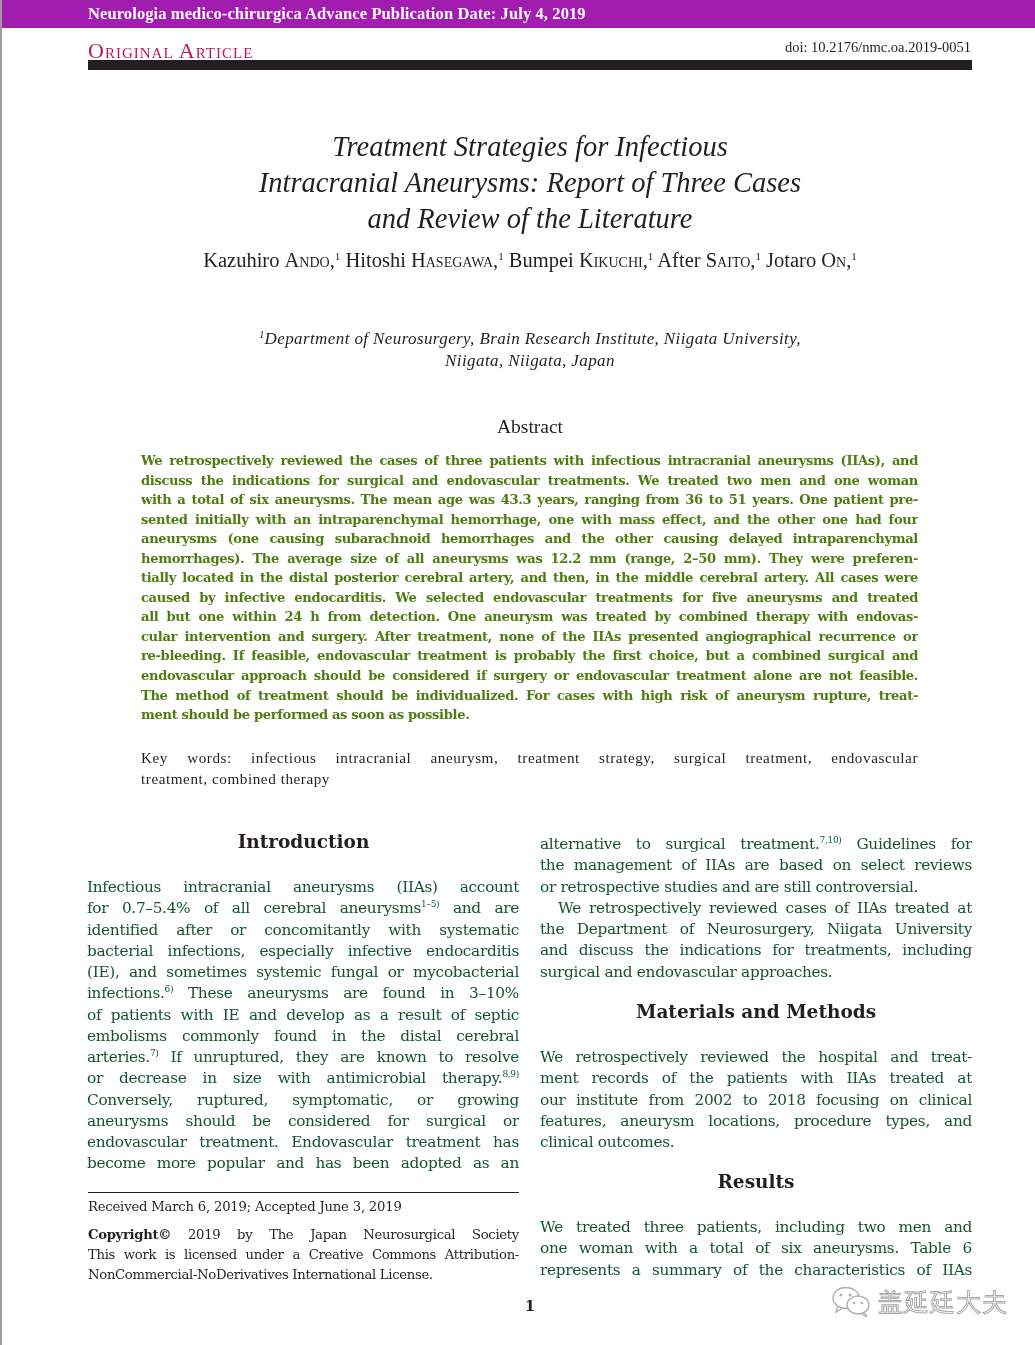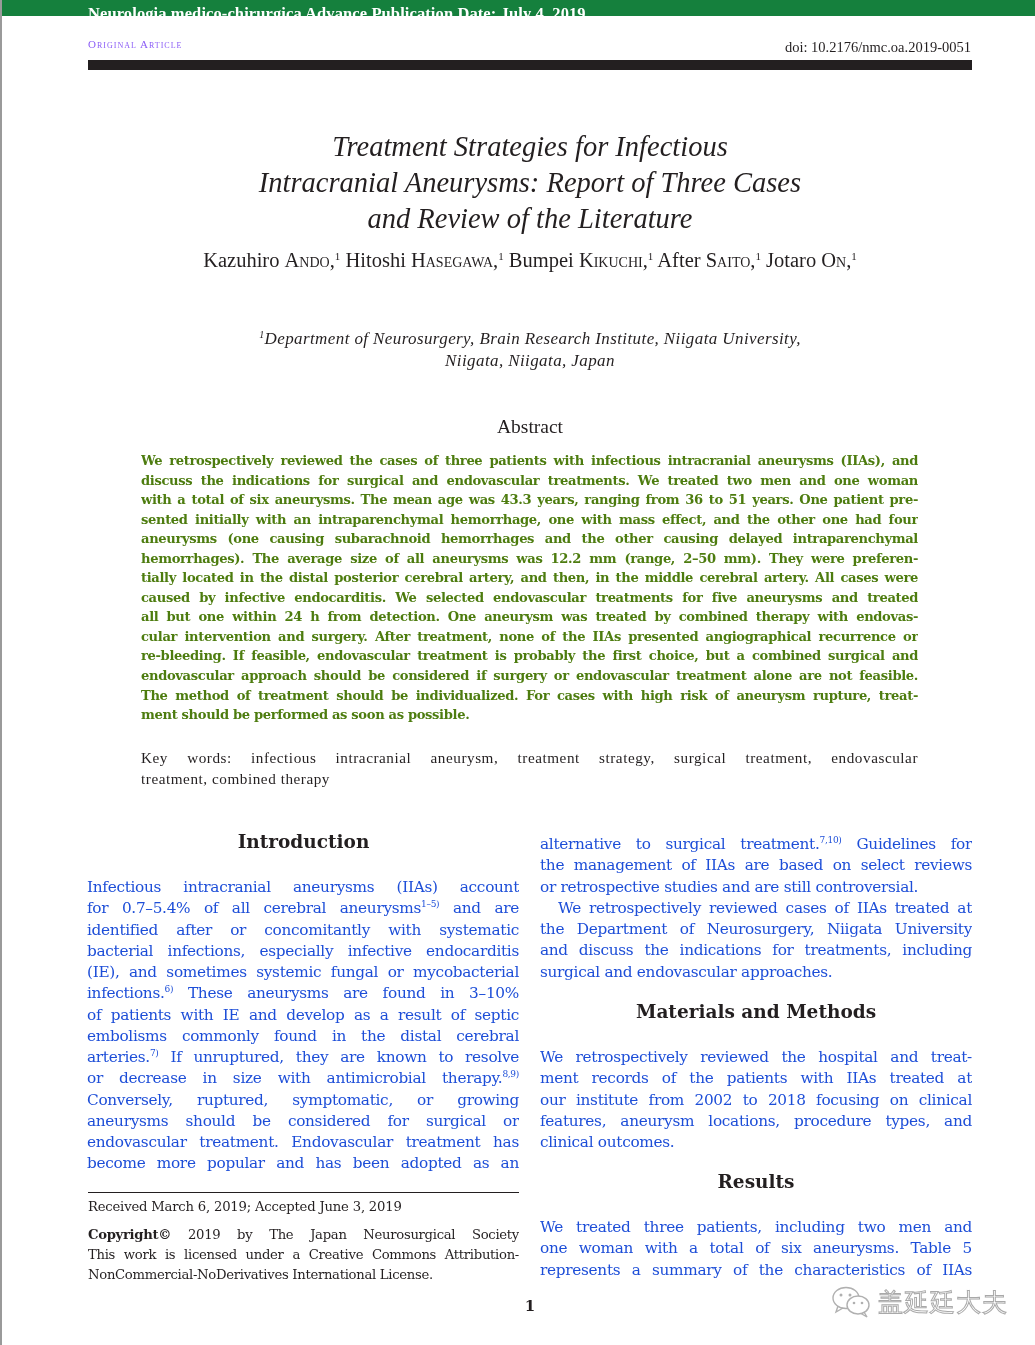--- a/index.html
+++ b/index.html
@@ -3,32 +3,32 @@
 <meta charset="utf-8">
 <style>
   html, body { margin: 0; padding: 0; }
   body {
     width: 1035px; height: 1345px; position: relative; overflow: hidden;
     background: #ffffff; color: #231f20;
     font-family: "DejaVu Serif", "Liberation Serif", serif;
   }
   .left-edge { position: absolute; left: 0; top: 0; width: 2px; height: 1345px; background: #9a9a9a; }
   .topband {
-    position: absolute; left: 2px; top: 0; width: 1033px; height: 16px;
-    background: #15803d;
+    position: absolute; left: 2px; top: 0; width: 1033px; height: 28px;
+    background: #a21caf;
   }
   .topband span {
     position: absolute; left: 86px; top: 4px; color: #ffffff;
     font-family: "Liberation Serif", serif; font-weight: bold; font-size: 16.5px;
     letter-spacing: 0.1px;
   }
   .article-type {
     position: absolute; left: 88px; top: 38px;
-    font-family: "Liberation Serif", serif; font-size: 11px; font-variant: small-caps;
-    letter-spacing: 1px; color: #8b5cf6;
+    font-family: "Liberation Serif", serif; font-size: 22px; font-variant: small-caps;
+    letter-spacing: 1px; color: #be185d;
   }
   .doi {
     position: absolute; right: 64px; top: 39px;
     font-family: "Liberation Serif", serif; font-size: 14.5px; color: #231f20;
   }
   .thickrule { position: absolute; left: 88px; top: 60px; width: 884px; height: 10px; background: #231f20; }
 
   .title {
     position: absolute; left: 100px; top: 129px; width: 860px; text-align: center;
     font-family: "Liberation Serif", serif; font-style: italic; font-size: 28.5px;
@@ -67,21 +67,21 @@
   }
   .keywords .jline { height: 21px; white-space: normal; overflow: hidden; }
 
   .sec-head {
     position: absolute; text-align: center;
     font-family: "DejaVu Serif", serif; font-weight: bold; font-size: 18.5px; color: #231f20;
   }
   .col {
     position: absolute; width: 432px;
     font-family: "DejaVu Serif", serif; font-size: 15.3px; line-height: 21.25px;
-    color: #1d4ed8; letter-spacing: -0.3px;
+    color: #14532d; letter-spacing: -0.3px;
   }
   .col .jline { height: 21.25px; white-space: normal; overflow: hidden; }
   .col sup { font-size: 9px; vertical-align: 6px; line-height: 0; }
   .indent { padding-left: 18px; }
 
   .footnote-rule { position: absolute; left: 88px; top: 1192px; width: 431px; height: 1px; background: #231f20; }
   .received {
     position: absolute; left: 88px; top: 1199px; width: 431px;
     font-family: "DejaVu Serif", serif; font-size: 13.2px; color: #231f20; letter-spacing: -0.2px;
   }
@@ -194,21 +194,21 @@
     <span class="jline"><span>We retrospectively reviewed the hospital and treat-</span></span>
     <span class="jline"><span>ment records of the patients with IIAs treated at</span></span>
     <span class="jline"><span>our institute from 2002 to 2018 focusing on clinical</span></span>
     <span class="jline"><span>features, aneurysm locations, procedure types, and</span></span>
     <span class="jline last"><span>clinical outcomes.</span></span>
   </div>
 
 <div class="sec-head" style="left:540px; top:1171px; width:432px;">Results</div>
 <div class="col" id="results-body" style="left:540px; top:1217px;">
     <span class="jline"><span>We treated three patients, including two men and</span></span>
-    <span class="jline"><span>one woman with a total of six aneurysms. Table 5</span></span>
+    <span class="jline"><span>one woman with a total of six aneurysms. Table 6</span></span>
     <span class="jline"><span>represents a summary of the characteristics of IIAs</span></span>
   </div>
 
 <div class="footnote-rule"></div>
 <div class="received">Received March 6, 2019; Accepted June 3, 2019</div>
 <div class="copyright">
   <span class="jline"><b>Copyright©</b><span> 2019 by The Japan Neurosurgical Society</span></span>
   <span class="jline">This work is licensed under a Creative Commons Attribution-</span>
   <span class="jline last">NonCommercial-NoDerivatives International License.</span>
 </div>

